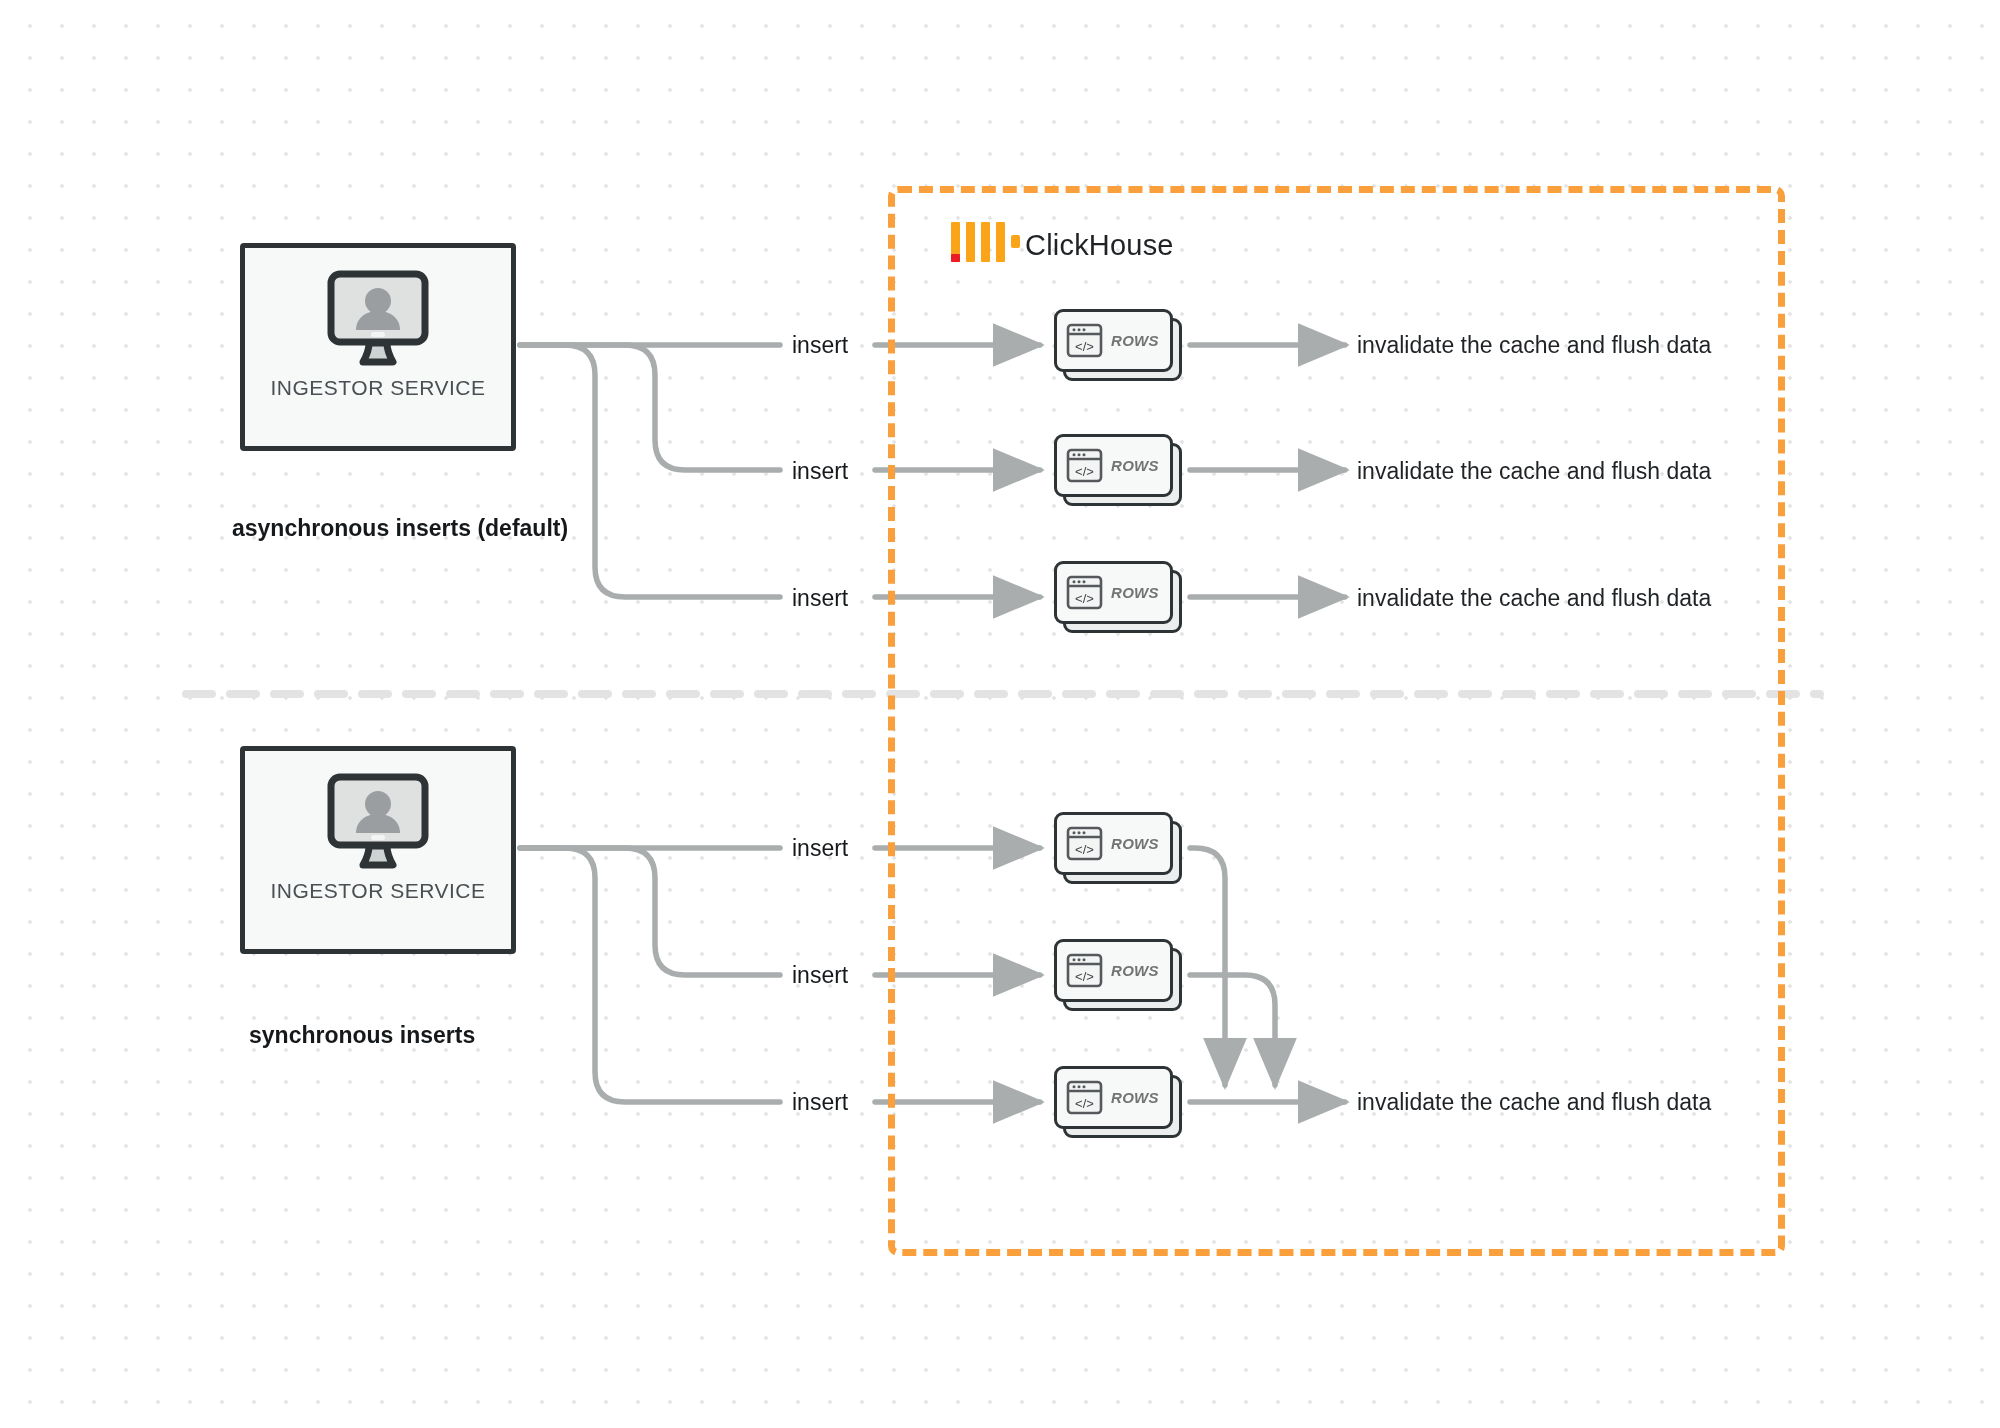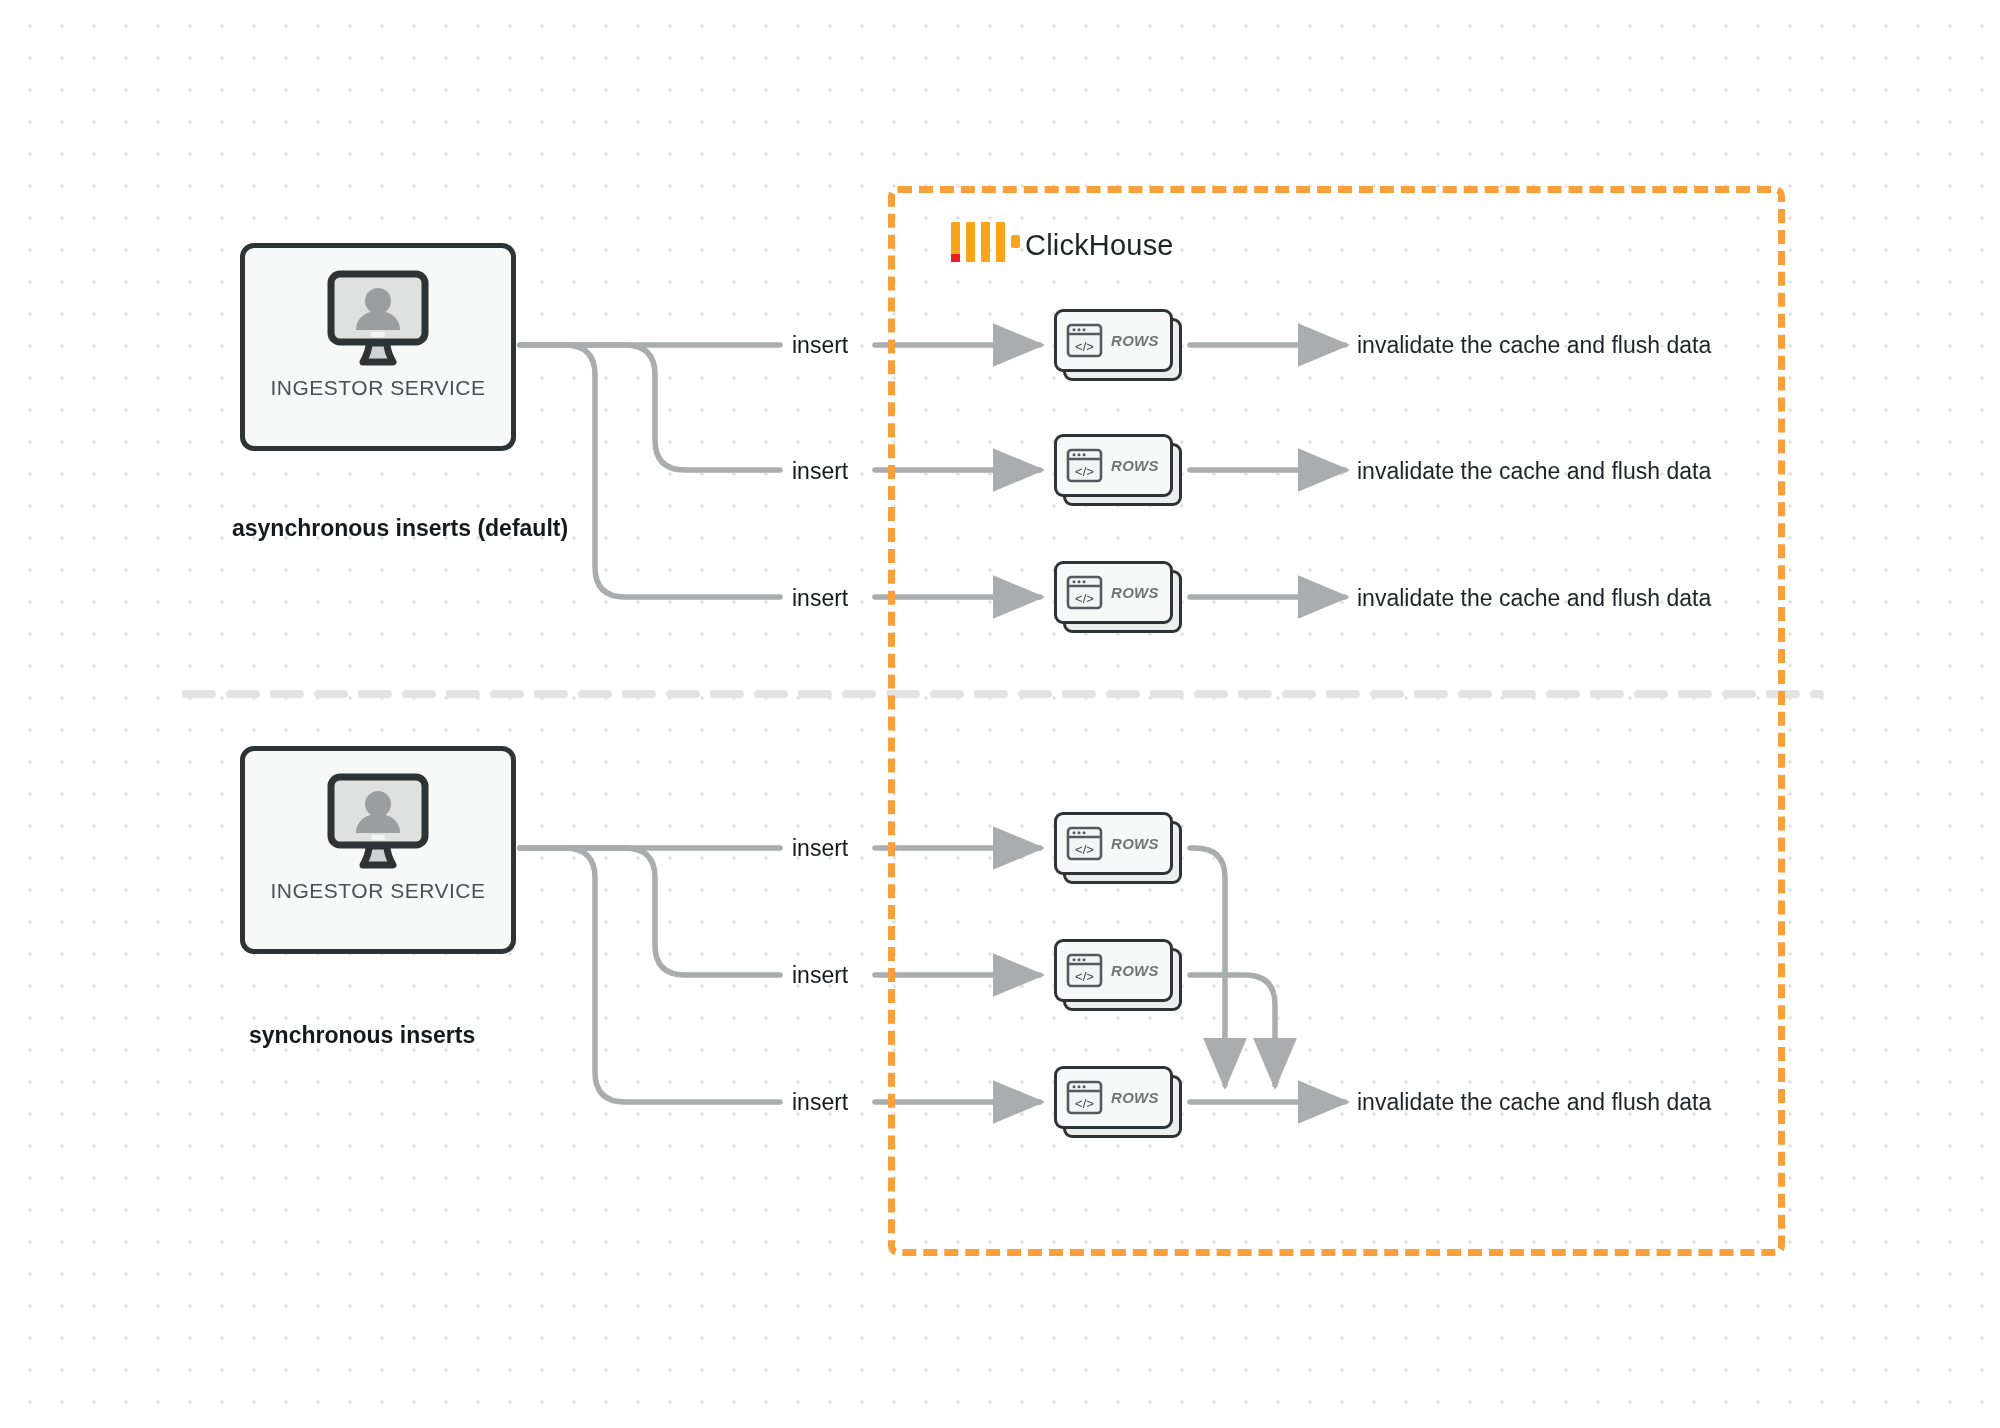--- a/index.html
+++ b/index.html
@@ -61,21 +61,21 @@
   .ch-title {
     font-size: 29px; color: #1f2325; letter-spacing: 0.2px;
     white-space: nowrap;
   }
   
   .ingestor {
     position: absolute;
     width: 276px; height: 208px;
     background: #f7f8f8;
     border: 5px solid #2e3436;
-    border-radius: 14px;
+    border-radius: 4px;
     display: flex; flex-direction: column;
     align-items: center; justify-content: flex-start;
     padding-top: 22px;
   }
   .ingestor .label {
     margin-top: 10px;
     font-size: 21px; color: #4a4f52;
     letter-spacing: 0.5px; white-space: nowrap;
   }
   .monitor { width: 102px; height: 96px; }

